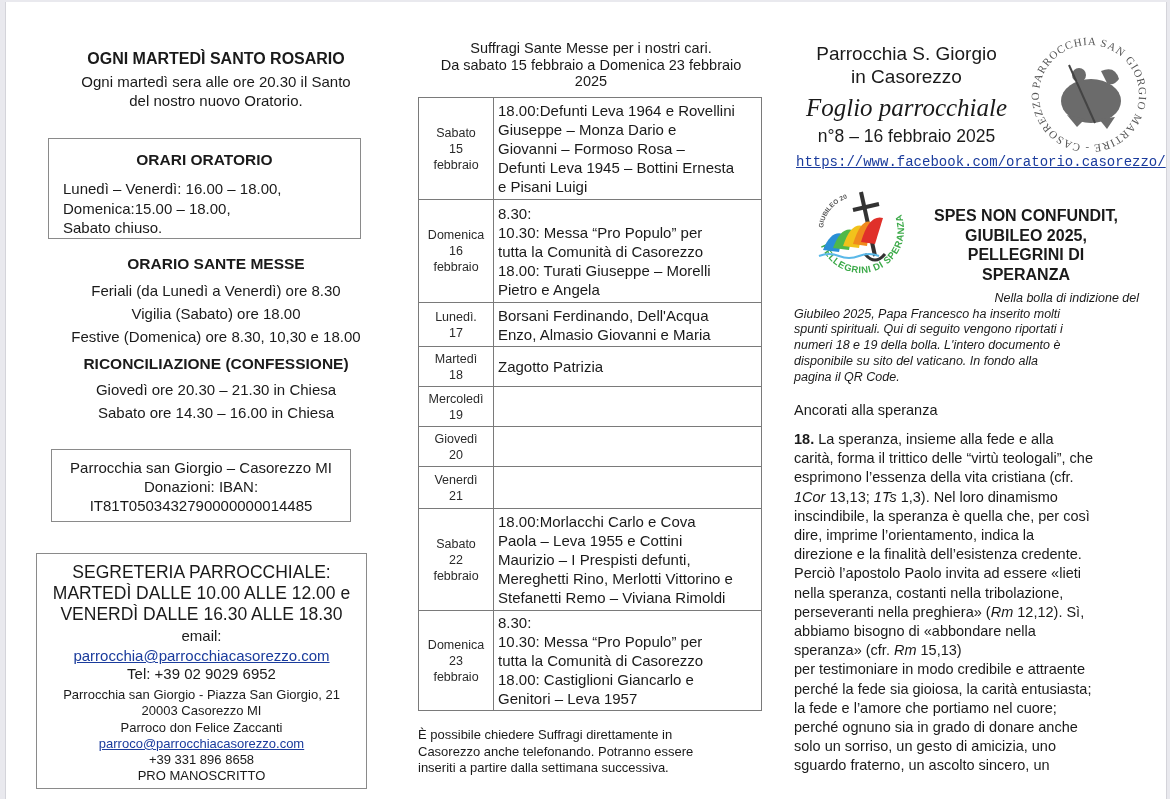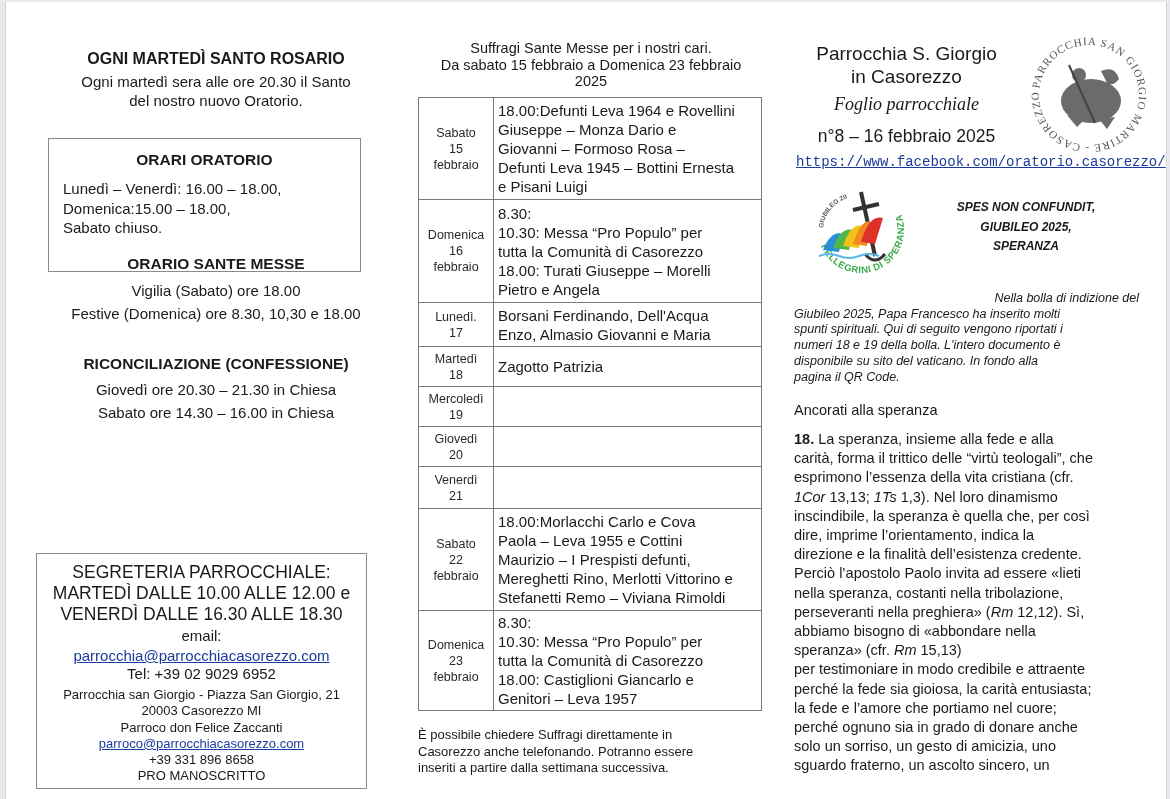--- a/index.html
+++ b/index.html
@@ -17,21 +17,21 @@
   }
   .abs { position:absolute; }
   .center { text-align:center; }
   .bold { font-weight:bold; }
   .link { color:#1a3b9c; text-decoration:underline; }
 
   
   #rosario-title { left:30px; top:48px; width:360px; font-size:16px; }
   #rosario-text { left:25px; top:70px; width:370px; font-size:15px; line-height:19px; }
   .box { border:1.5px solid #8a8a8a; box-sizing:border-box; }
-  #oratorio-box { left:42px; top:136px; width:313px; height:134px;text-decoration:underline; }
+  #oratorio-box { left:42px; top:136px; width:313px; height:101px;text-decoration:underline; }
   #oratorio-title { left:0; top:12px; width:100%; font-size:15.5px; }
   #oratorio-lines { left:14px; top:40px; font-size:15px; line-height:19.5px; }
   #messe-title { left:30px; top:253px; width:360px; font-size:15.5px; }
   #messe-lines { left:30px; top:277px; width:360px; font-size:15px; line-height:23px; }
   #ric-title { left:30px; top:353px; width:360px; font-size:15.5px; }
   #ric-lines { left:30px; top:376px; width:360px; font-size:15px; line-height:23px; }
   #iban-box { left:45px; top:447px; width:300px; height:73px; }
   #iban-lines { left:0; top:8px; width:100%; font-size:15px; line-height:19px; }
   #seg-box { left:30px; top:551px; width:331px; height:236px; }
   #seg-head { left:0; top:8px; width:100%; font-size:17.5px; line-height:21px; }
@@ -46,26 +46,26 @@
     position:absolute; left:412px; top:95px; width:344px;
     border-collapse:collapse; font-size:15px;
   }
   table.suff td { border:1.5px solid #7a7a7a; padding:0; vertical-align:middle; }
   table.suff td.day { width:74px; text-align:center; font-size:12.5px; line-height:16px; color:#2a2a2a; }
   table.suff td.txt { padding:1px 4px 1px 4px; line-height:19px; }
   #suff-note { left:412px; top:725px; width:350px; font-size:13px; line-height:16.5px; }
 
   
   #par-title { left:788px; top:40px; width:225px; font-size:19px; line-height:23px; }
-  #par-sub { left:788px; top:92px; width:225px; font-size:18px; font-family:"Liberation Serif", serif; font-style:italic; }
+  #par-sub { left:788px; top:92px; width:225px; font-size:25px; font-family:"Liberation Serif", serif; font-style:italic; }
   #par-num { left:788px; top:124px; width:225px; font-size:17.5px; }
   #fb-link { left:790px; top:152px; font-size:14px;font-family:Liberation Mono, monospace; }
   #seal { left:1023px; top:33px; width:120px; height:120px; }
   #jub-logo { left:803px; top:182px; width:105px; height:105px; }
-  #jub-title { left:905px; top:196px; width:230px; font-size:12px; font-style:italic; font-weight:bold; line-height:19.5px; }
+  #jub-title { left:905px; top:204px; width:230px; font-size:16px; font-weight:bold; line-height:19.5px; }
   #jub-intro { left:788px; top:289px; width:345px; font-size:12.5px; font-style:italic; line-height:15.7px; }
   #jub-intro .first { display:block; padding-left:120px;text-align:right; }
   #anc-title { left:788px; top:400px; font-size:14.5px; }
   #para18 { left:788px; top:428px; width:360px; font-size:14.5px; line-height:19.2px; }
 </style>
 </head>
 <body>
 
 <div class="page">
 
@@ -79,30 +79,38 @@
     <div id="oratorio-title" class="abs center bold">ORARI ORATORIO</div>
     <div id="oratorio-lines" class="abs">
       <div>Lunedì – Venerdì: 16.00 – 18.00,</div>
       <div>Domenica:15.00 – 18.00,</div>
       <div>Sabato chiuso.</div>
     </div>
   </div>
 
   <div id="messe-title" class="abs center bold">ORARIO SANTE MESSE</div>
   <div id="messe-lines" class="abs center">
+    <div>Feriali (da Lunedì a Venerdì) ore 8.30</div>
     <div>Vigilia (Sabato) ore 18.00</div>
     <div>Festive (Domenica) ore 8.30, 10,30 e 18.00</div>
   </div>
 
   <div id="ric-title" class="abs center bold">RICONCILIAZIONE (CONFESSIONE)</div>
   <div id="ric-lines" class="abs center">
     <div>Giovedì ore 20.30 – 21.30 in Chiesa</div>
     <div>Sabato ore 14.30 – 16.00 in Chiesa</div>
   </div>
 
+  <div id="iban-box" class="abs box">
+    <div id="iban-lines" class="abs center">
+      <div>Parrocchia san Giorgio – Casorezzo MI</div>
+      <div>Donazioni: IBAN:</div>
+      <div>IT81T0503432790000000014485</div>
+    </div>
+  </div>
 
   <div id="seg-box" class="abs box">
     <div id="seg-head" class="abs center">
       <div>SEGRETERIA PARROCCHIALE:</div>
       <div>MARTEDÌ DALLE 10.00 ALLE 12.00 e</div>
       <div>VENERDÌ DALLE 16.30 ALLE 18.30</div>
     </div>
     <div id="seg-email-label" class="abs center">email:</div>
     <div id="seg-email" class="abs center">
       <span class="link">parrocchia@parrocchiacasorezzo.com</span>
@@ -278,20 +286,21 @@
       <path id="fig2" d="M34,62 Q42,38 54,42 L50,64 Z" fill="#f2c21b"></path>
       <path id="fig3" d="M44,60 Q52,34 62,38 L58,62 Z" fill="#f08a1d"></path>
       <path id="fig4" d="M52,58 Q60,30 74,34 L66,60 Z" fill="#e0302a"></path>
       <path d="M10,72 Q20,68 30,72 T50,72 T70,72" stroke="#5ab8e8" stroke-width="2" fill="none"></path>
     </svg>
   </div>
 
   <div id="jub-title" class="abs center">
     <div>SPES NON CONFUNDIT,</div>
     <div>GIUBILEO 2025,</div>
+    <div>PELLEGRINI DI</div>
     <div>SPERANZA</div>
   </div>
 
   <div id="jub-intro" class="abs">
     <span class="first">Nella bolla di indizione del</span>
     <div>Giubileo 2025, Papa Francesco ha inserito molti</div>
     <div>spunti spirituali. Qui di seguito vengono riportati i</div>
     <div>numeri 18 e 19 della bolla. L'intero documento è</div>
     <div>disponibile su sito del vaticano. In fondo alla</div>
     <div>pagina il QR Code.</div>

